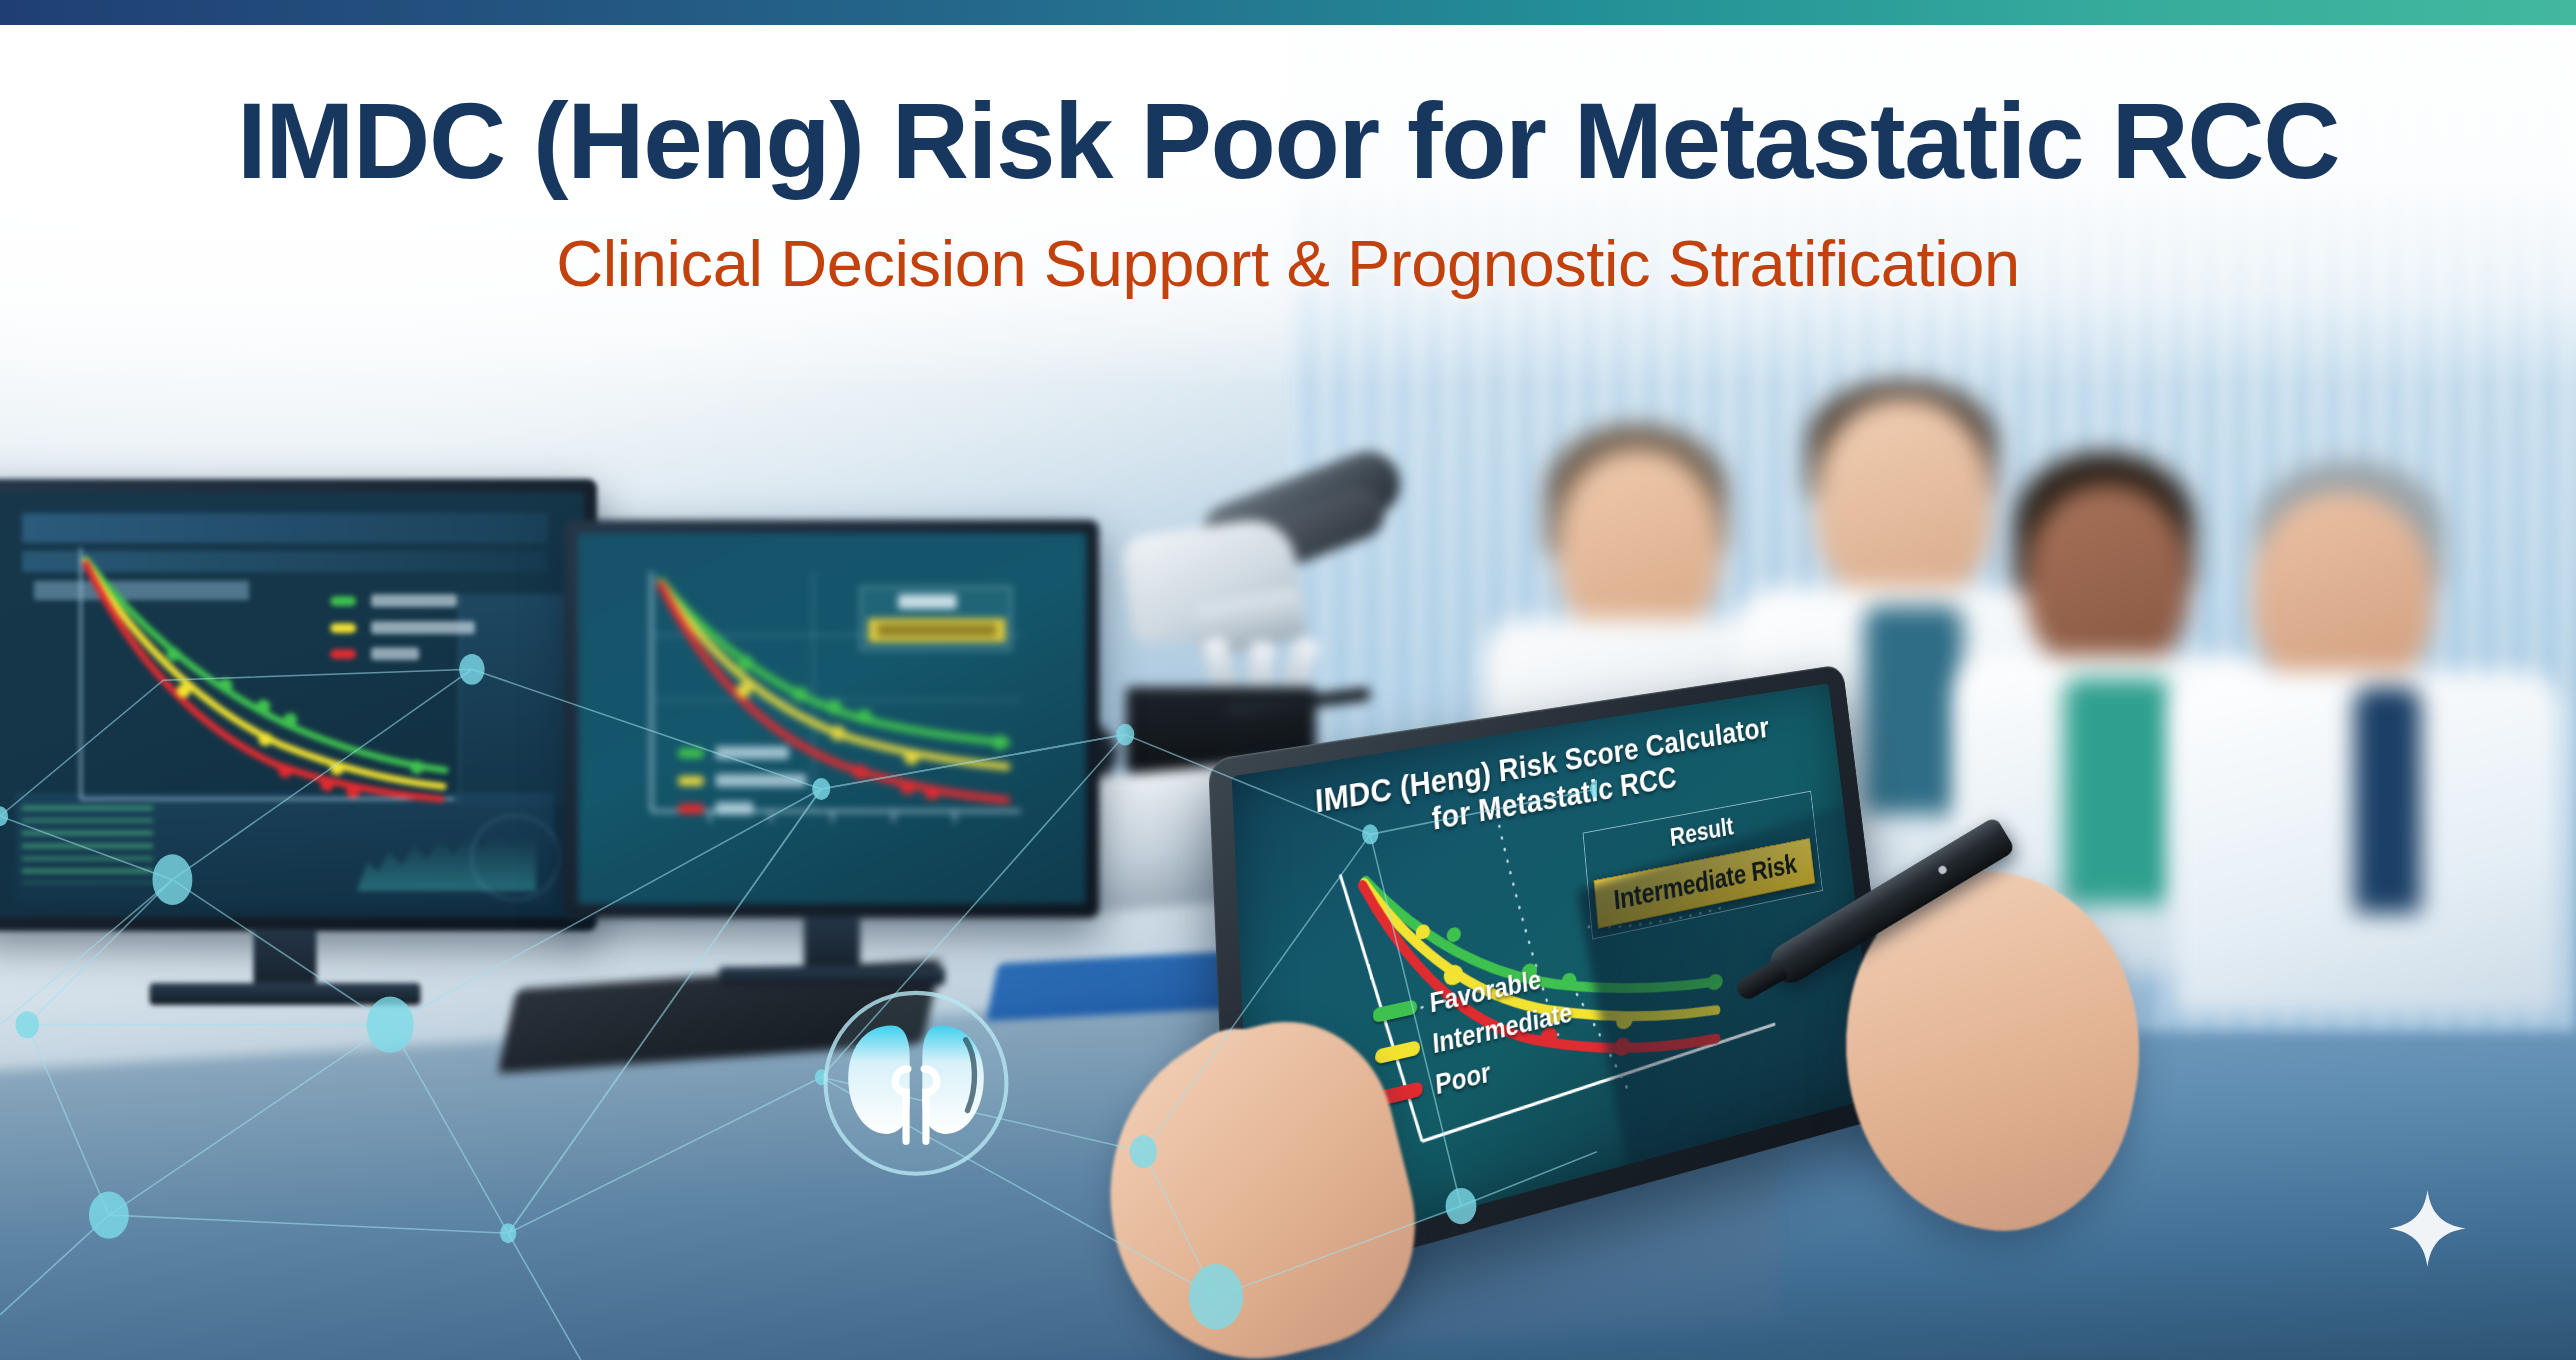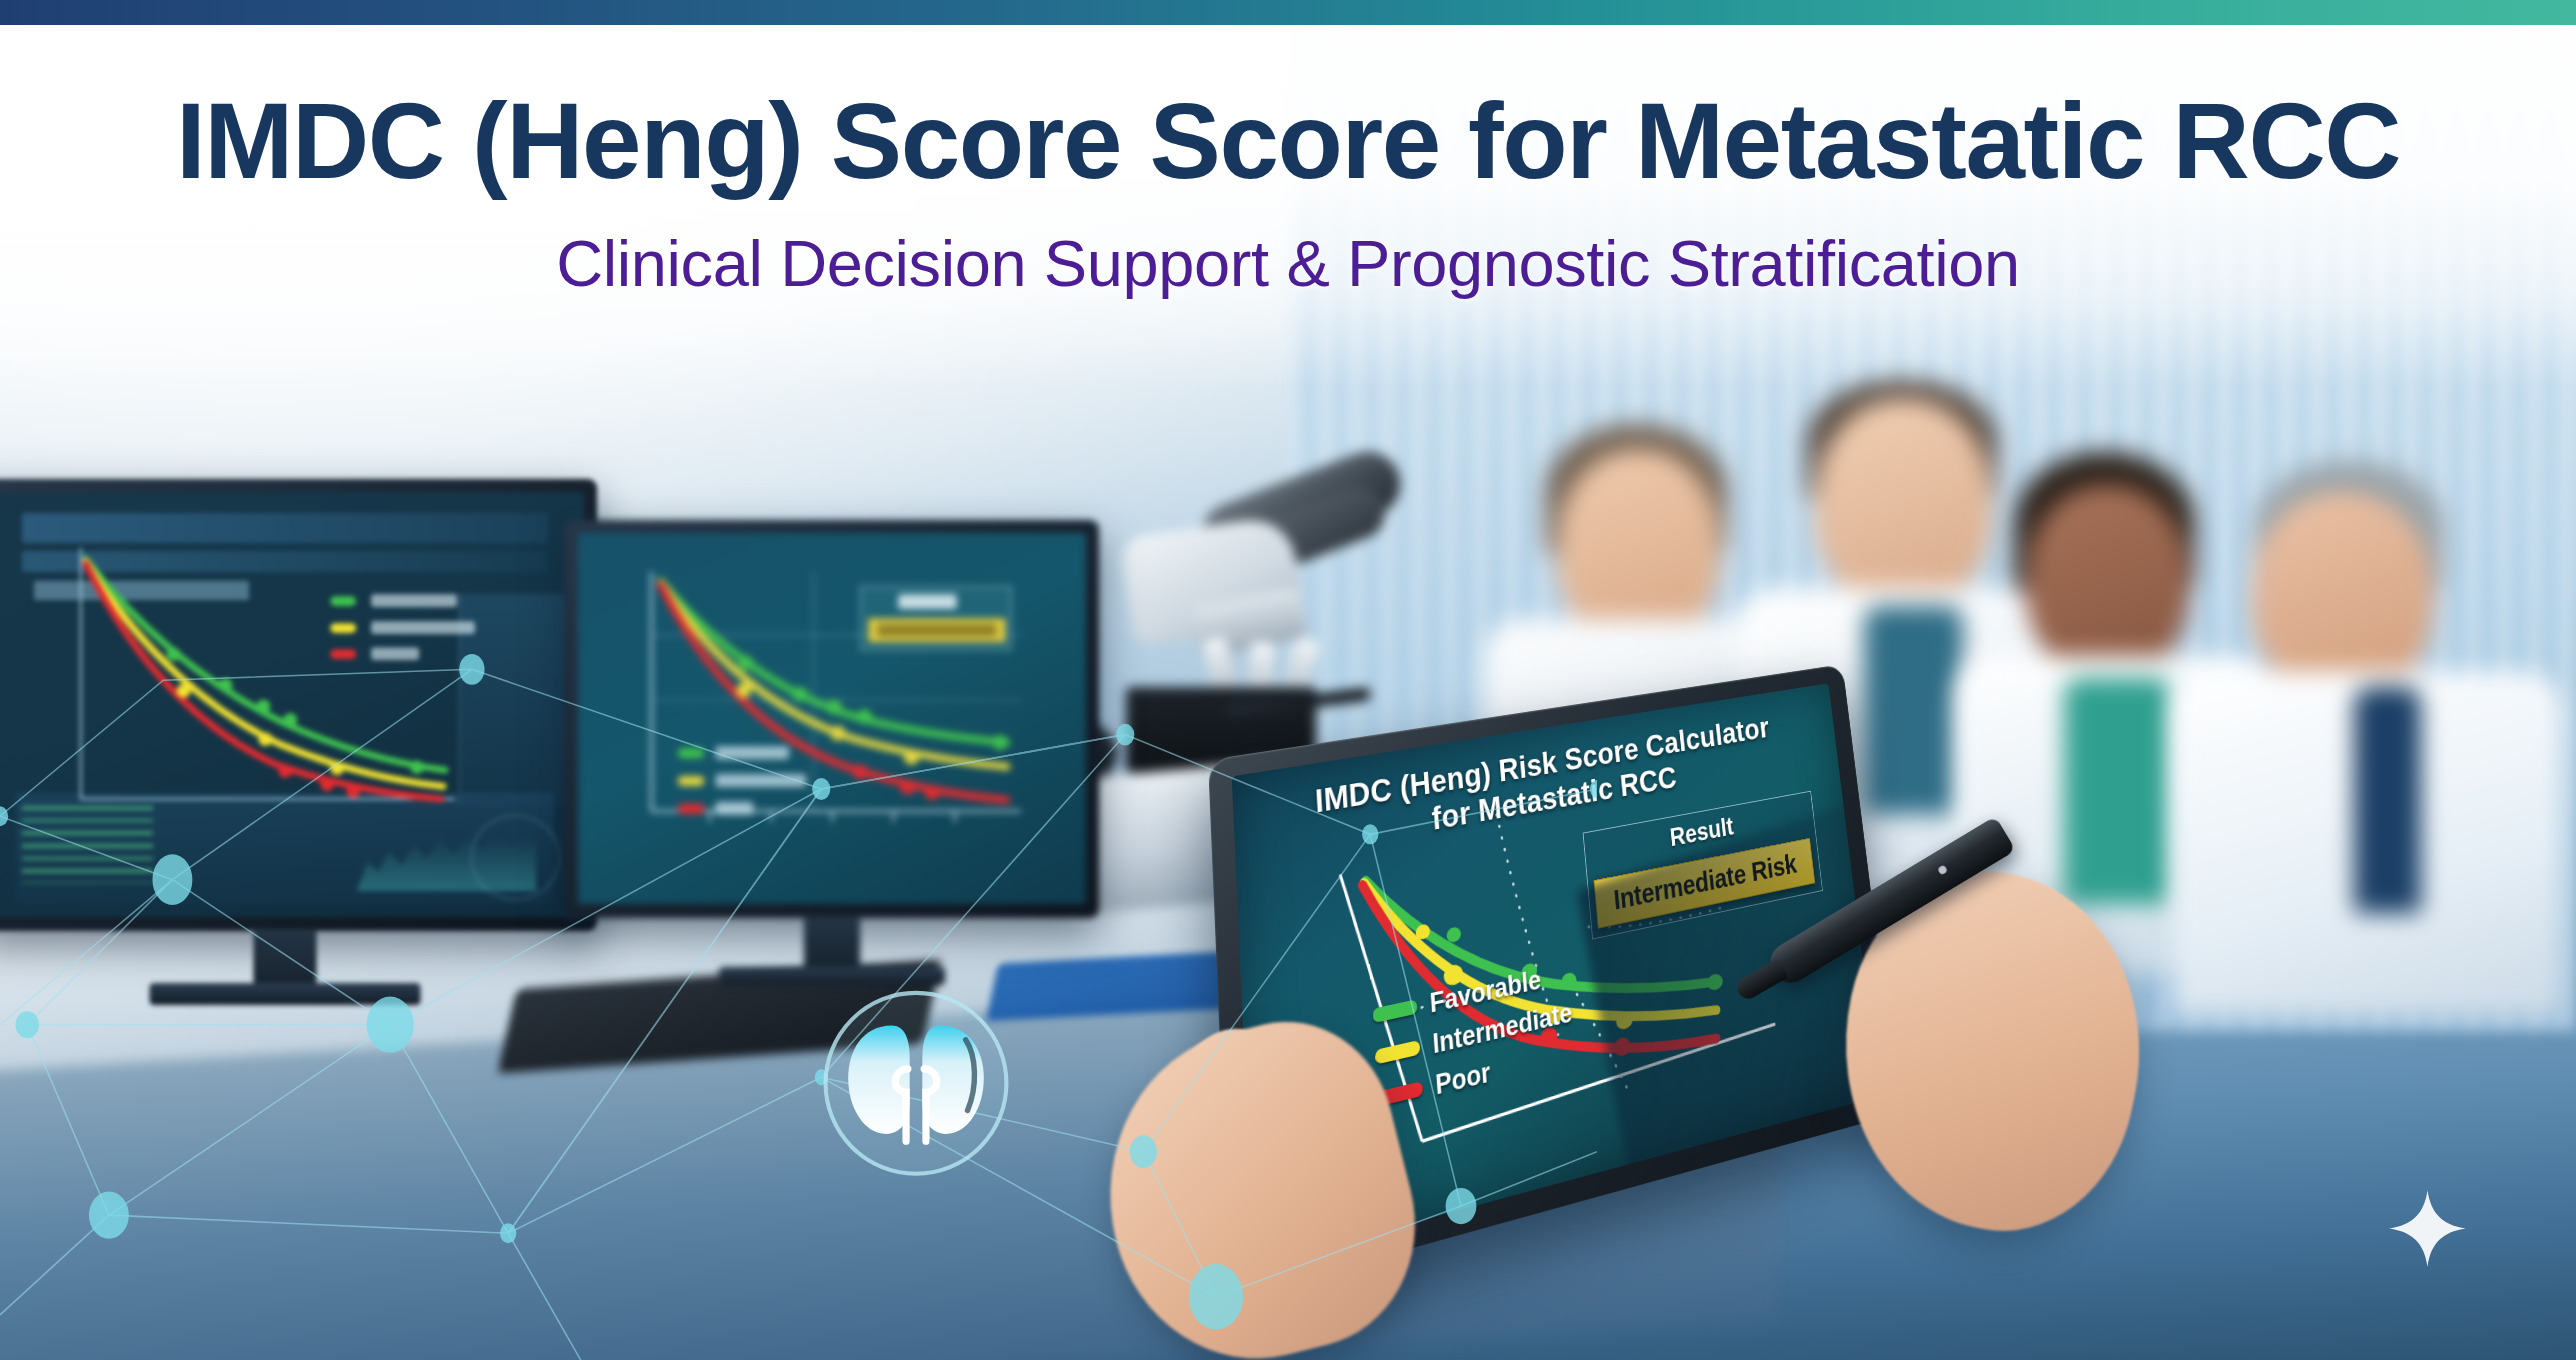--- a/index.html
+++ b/index.html
@@ -253,21 +253,21 @@
   #header-text { position:absolute; left:0; top:25px; width:100%; z-index:42; text-align:center; }
   #page-title {
     color:#17375e;
     font-size:107px; font-weight:700;
     letter-spacing:-1.4px;
     line-height:1;
     padding-top:63px;
     text-shadow:0 2.7px 8.1px rgba(255,255,255,.85);
   }
   #page-subtitle {
-    color:#4c1d95;
+    color:#c2410c;
     font-size:65px; font-weight:400;
     letter-spacing:-0.4px;
     margin-top:31px;
     text-shadow:0 1.8px 6.3px rgba(255,255,255,.85);
   }
 </style>
 </head>
 <body>
 
 <div id="stage">
@@ -540,18 +540,18 @@
     </svg>
 
     <svg id="sparkle-icon" viewBox="0 0 100 100">
       <path d="M50,4 C54,32 68,46 96,50 C68,54 54,68 50,96 C46,68 32,54 4,50 C32,46 46,32 50,4 Z" fill="#ffffff" opacity=".92"></path>
     </svg>
   </div>
 
   <div id="gradient-bar"></div>
   <div id="header-wash"></div>
   <div id="header-text">
-    <div id="page-title">IMDC (Heng) Score Score for Metastatic RCC</div>
+    <div id="page-title">IMDC (Heng) Risk Poor for Metastatic RCC</div>
     <div id="page-subtitle">Clinical Decision Support &amp; Prognostic Stratification</div>
   </div>
 
 </div>
 
 
 </body></html>

